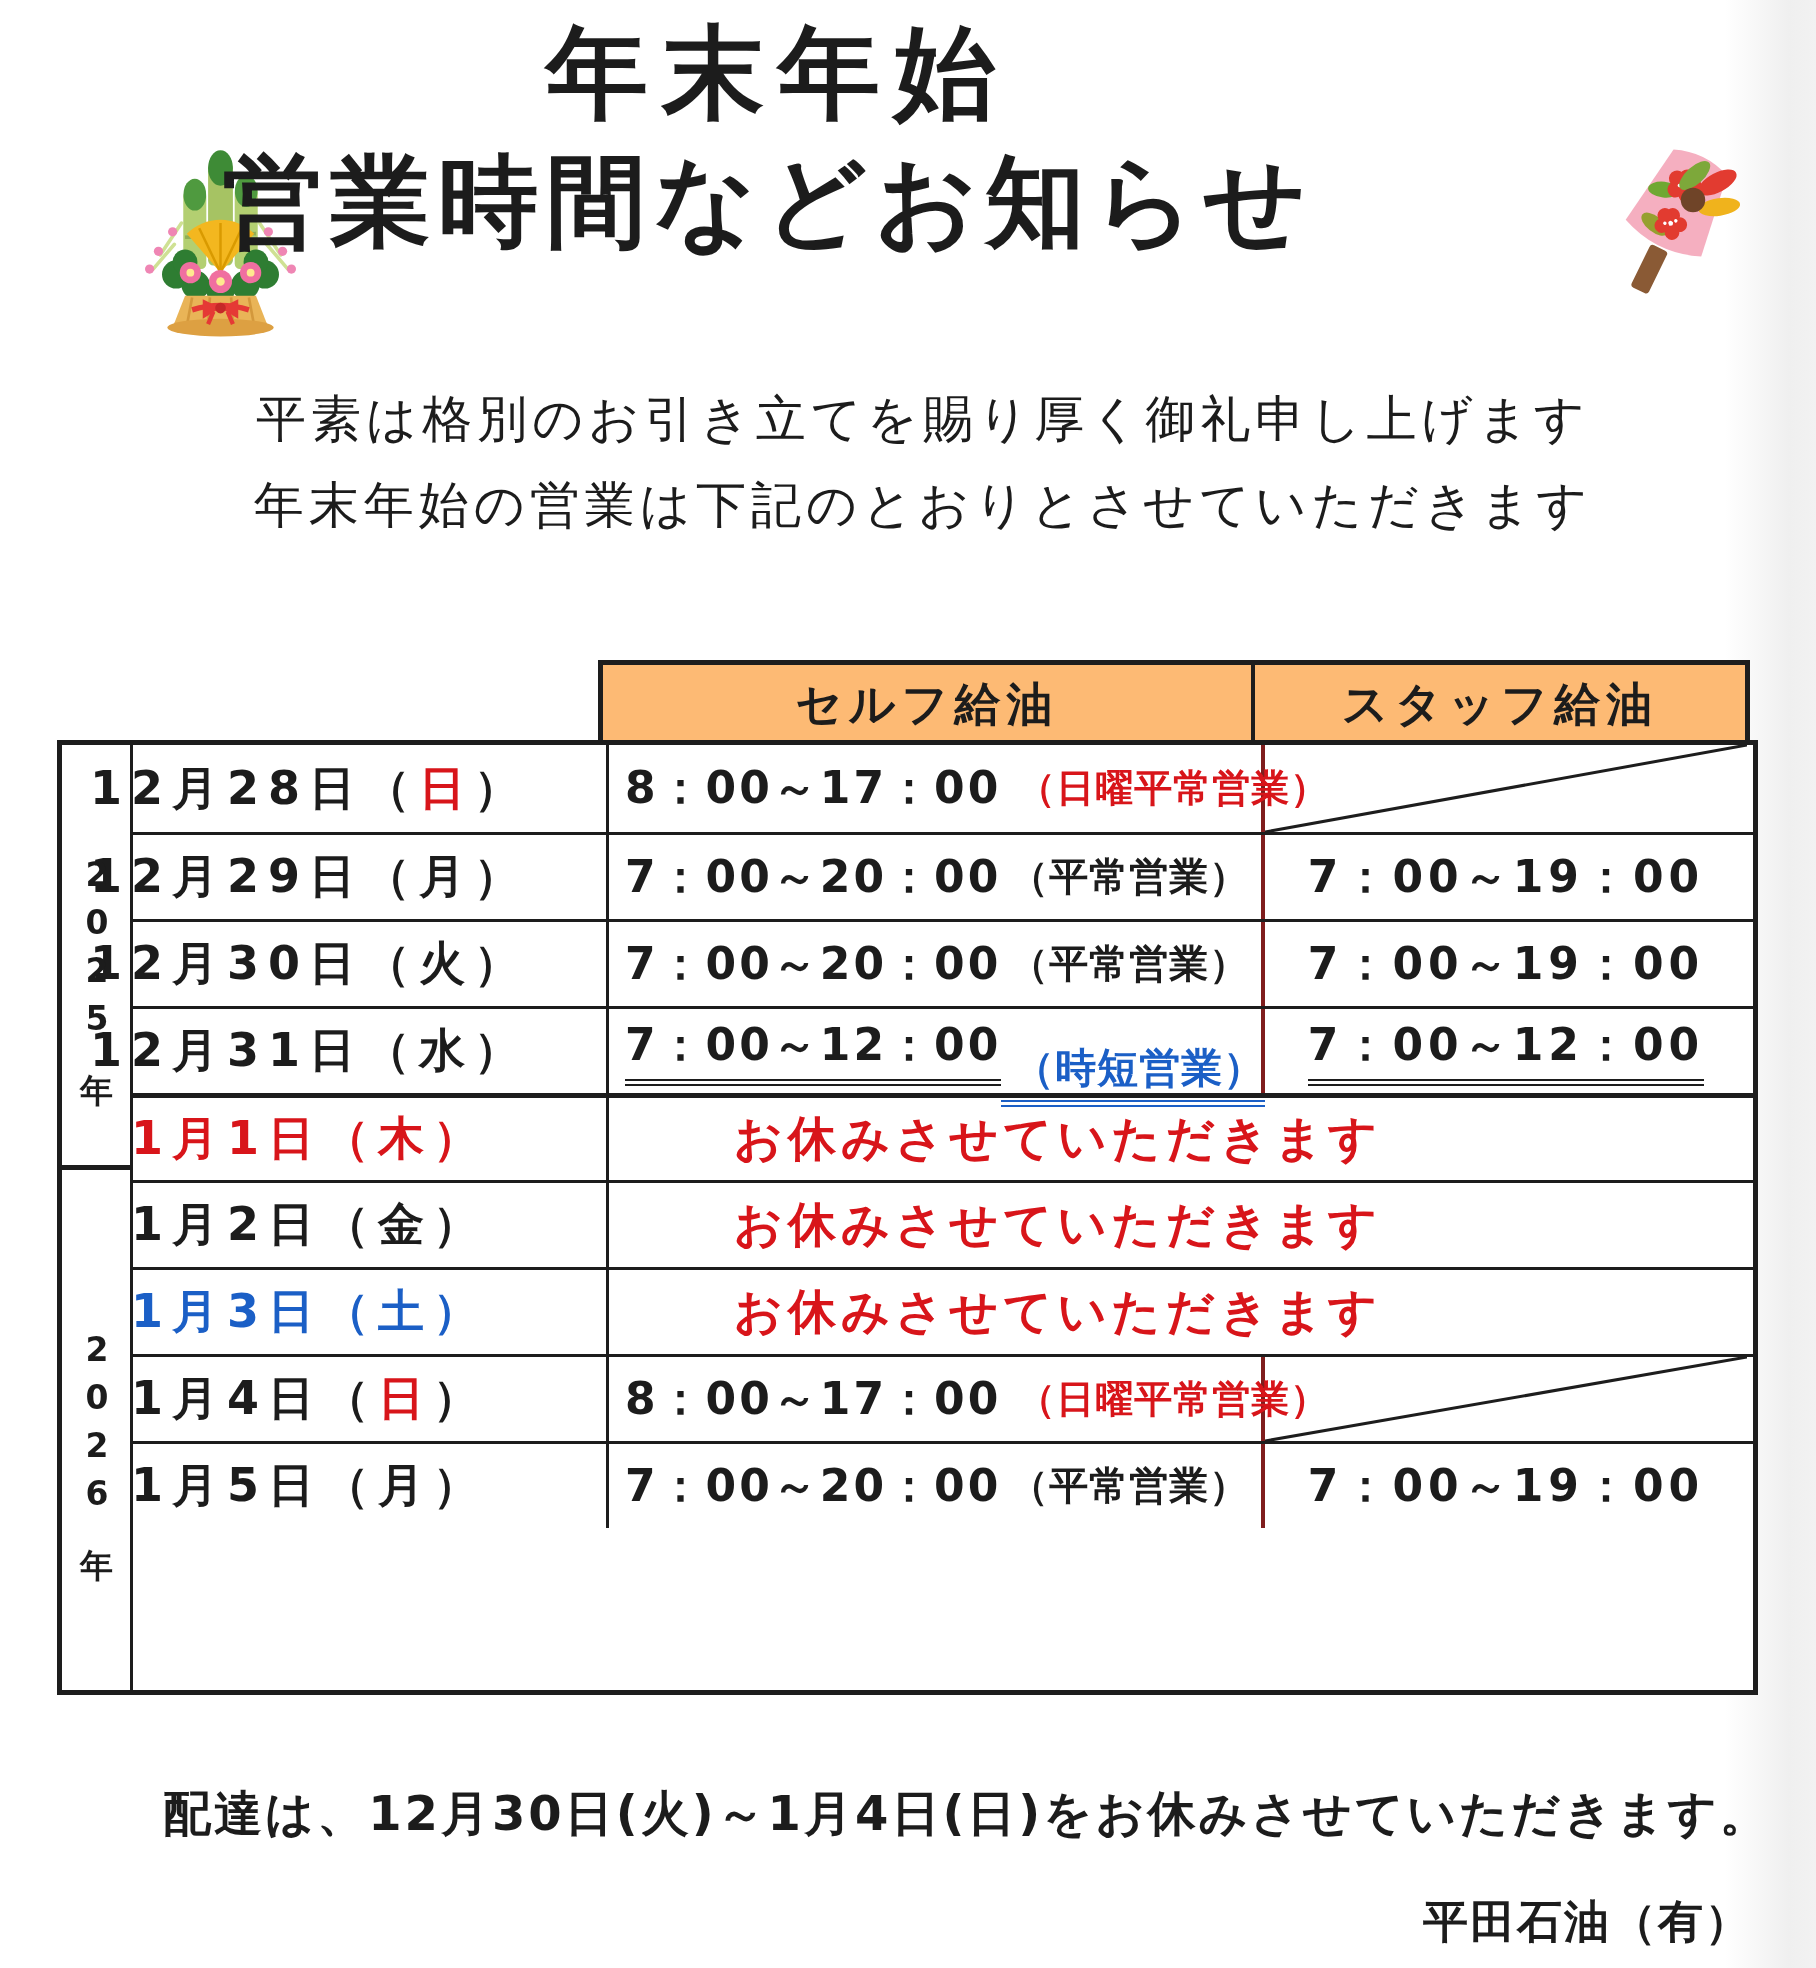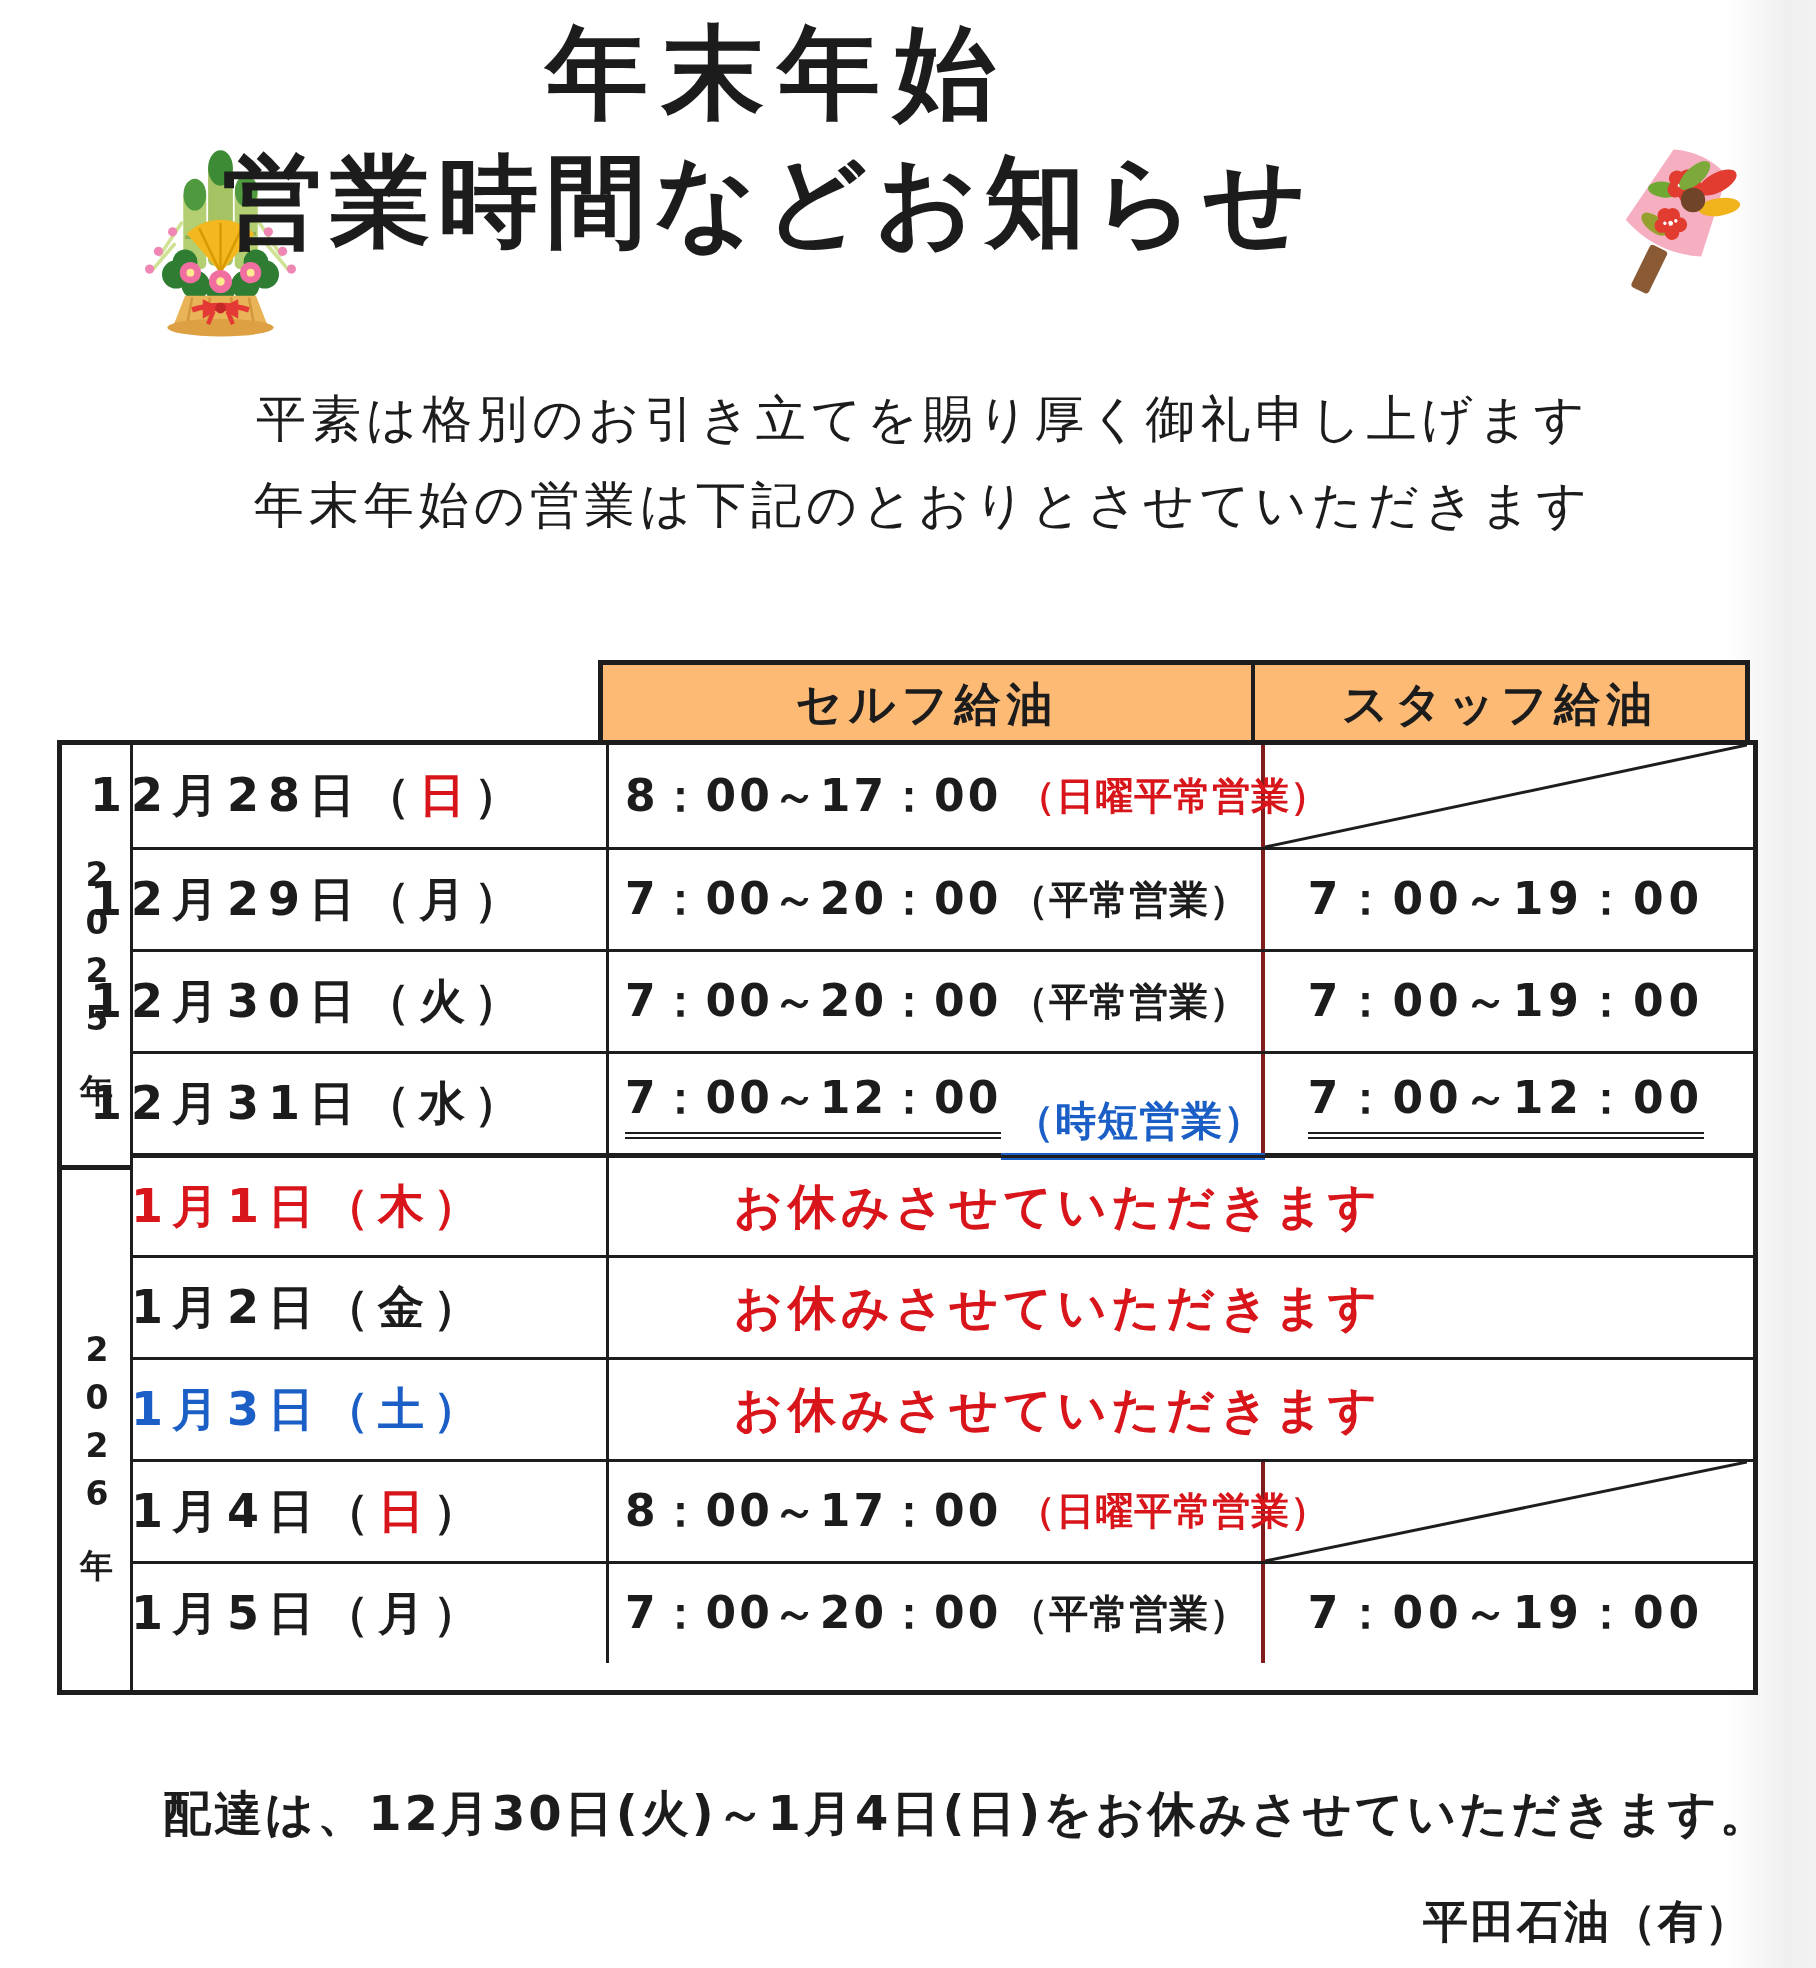--- a/index.html
+++ b/index.html
@@ -44,21 +44,21 @@
   }
   .yearlab{
     position:absolute;left:0;width:71px;box-sizing:border-box;
     border-right:3px solid #1d1d1d;
     display:flex;align-items:center;justify-content:center;
     writing-mode:vertical-rl;text-orientation:upright;
     font-size:33px;font-weight:700;letter-spacing:9px;
   }
   .y2025{top:0;height:420px;}
   .y2026{top:420px;height:525px;border-top:5px solid #1d1d1d;}
-  .row{display:flex;margin-left:71px;height:102px;box-sizing:border-box;
+  .row{display:flex;margin-left:71px;height:87px;box-sizing:border-box;
     border-top:3px solid #1d1d1d;text-align:right;}
   .row.first{border-top:none;}
   .row.block-start{border-top:5px solid #1d1d1d;}
   .cell{display:flex;align-items:center;box-sizing:border-box;}
   .c-date{width:476px;border-right:3px solid #1d1d1d;justify-content:center;
     padding-right:120px;font-size:46px;font-weight:700;letter-spacing:9px;white-space:nowrap;}
   .c-self{width:656px;border-right:4px solid #7f1d1d;padding-left:16px;white-space:nowrap;}
   .c-staff{width:482px;justify-content:center;position:relative;}
   .c-merged{width:1138px;justify-content:center;padding-right:240px;}
   .time{font-size:44px;font-weight:600;letter-spacing:3px;}

